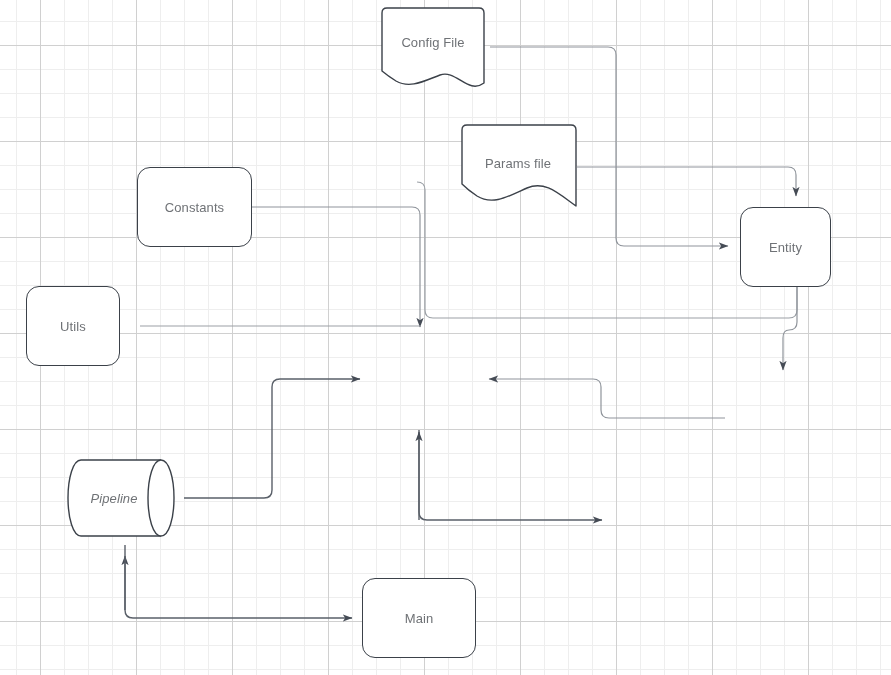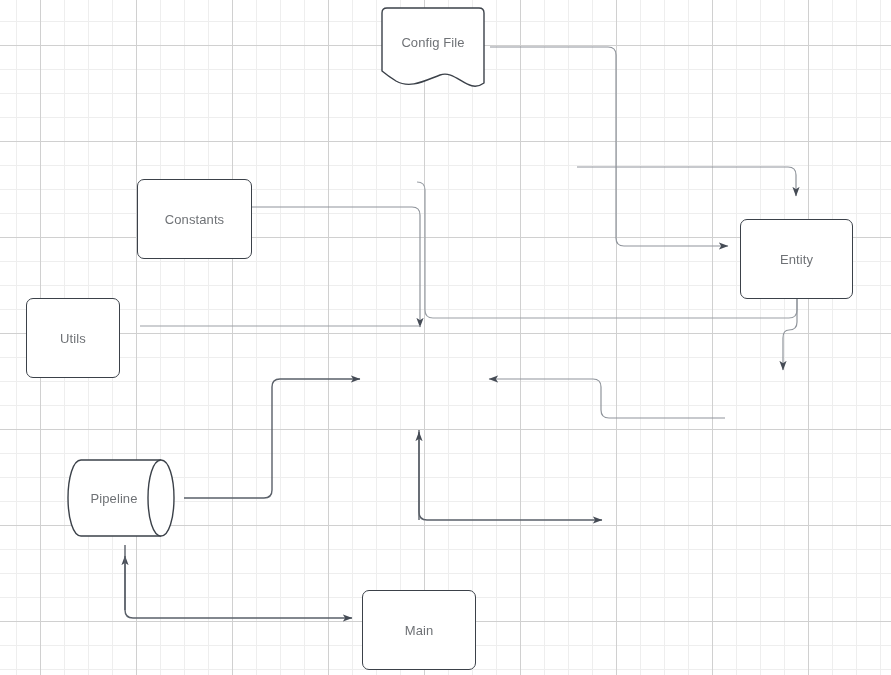--- a/index.html
+++ b/index.html
@@ -41,22 +41,21 @@
     color:#6f7276;
     font-size:13px;
     letter-spacing:0.1px;
     white-space:nowrap;
   }
   .node .lbl{position:relative;z-index:3;}
   
   .rect{
     background:#ffffff;
     border:1.4px solid #3b4149;
-    border-radius:7px;
-    margin-top:12px;
+    border-radius:13px;
   }
   
   .shape{background:transparent;border:none;}
   .shape svg{position:absolute;left:0;top:0;overflow:visible;}
   .shape .lbl{z-index:4;}
 </style>
 </head>
 <body>
 
 <div id="canvas">
@@ -113,36 +112,44 @@
 
   <div class="node shape" style="left:376px;top:7px;width:114px;height:84px;padding-left:40px;">
     <svg width="114" height="84" viewBox="0 0 114 84">
       <path d="M6,6 Q6,1 11,1 H103 Q108,1 108,6 V76
                C92,88 80,62 64,68 C48,74 34,82 20,74
                C12,69 6,64 6,64 Z" fill="#ffffff" stroke="#3b4149" stroke-width="1.4" stroke-linejoin="round"></path>
     </svg>
     <span class="lbl" style="position:absolute;left:0;top:28px;width:114px;text-align:center;">Config File</span>
   </div>
 
+  <div class="node shape" style="left:459px;top:124px;width:118px;height:84px;">
+    <svg width="118" height="84" viewBox="0 0 118 84">
+      <path d="M3,6 Q3,1 8,1 H112 Q117,1 117,6 V82
+               C100,70 86,56 68,64 C50,72 34,82 18,72
+               C9,66 3,60 3,60 Z" fill="#ffffff" stroke="#3b4149" stroke-width="1.4" stroke-linejoin="round"></path>
+    </svg>
+    <span class="lbl" style="position:absolute;left:0;top:32px;width:118px;text-align:center;">Params file</span>
+  </div>
 
   <div class="node rect" style="left:137px;top:167px;width:115px;height:80px;">
     <span class="lbl">Constants</span>
   </div>
 
   <div class="node rect" style="left:26px;top:286px;width:94px;height:80px;">
     <span class="lbl">Utils</span>
   </div>
 
-  <div class="node rect" style="left:740px;top:207px;width:113px;height:80px;">
+  <div class="node rect" style="left:740px;top:207px;width:91px;height:80px;">
     <span class="lbl">Entity</span>
   </div>
 
 
 
-  <div class="node shape" style="left:67px;top:458px;width:117px;height:80px;">
+  <div class="node shape" style="left:67px;top:458px;width:117px;height:80px;font-style:italic;">
     <svg width="117" height="80" viewBox="0 0 117 80">
       <path d="M94,2 H14 C6,2 1,20 1,40 C1,60 6,78 14,78 H94" fill="#ffffff" stroke="#3b4149" stroke-width="1.4"></path>
       <path d="M94,2 C102,2 107,20 107,40 C107,60 102,78 94,78
                C86,78 81,60 81,40 C81,20 86,2 94,2 Z" fill="#ffffff" stroke="#3b4149" stroke-width="1.4"></path>
     </svg>
     <span class="lbl" style="position:absolute;left:0;top:33px;width:94px;text-align:center;">Pipeline</span>
   </div>
 
 
   <div class="node rect" style="left:362px;top:578px;width:114px;height:80px;">

